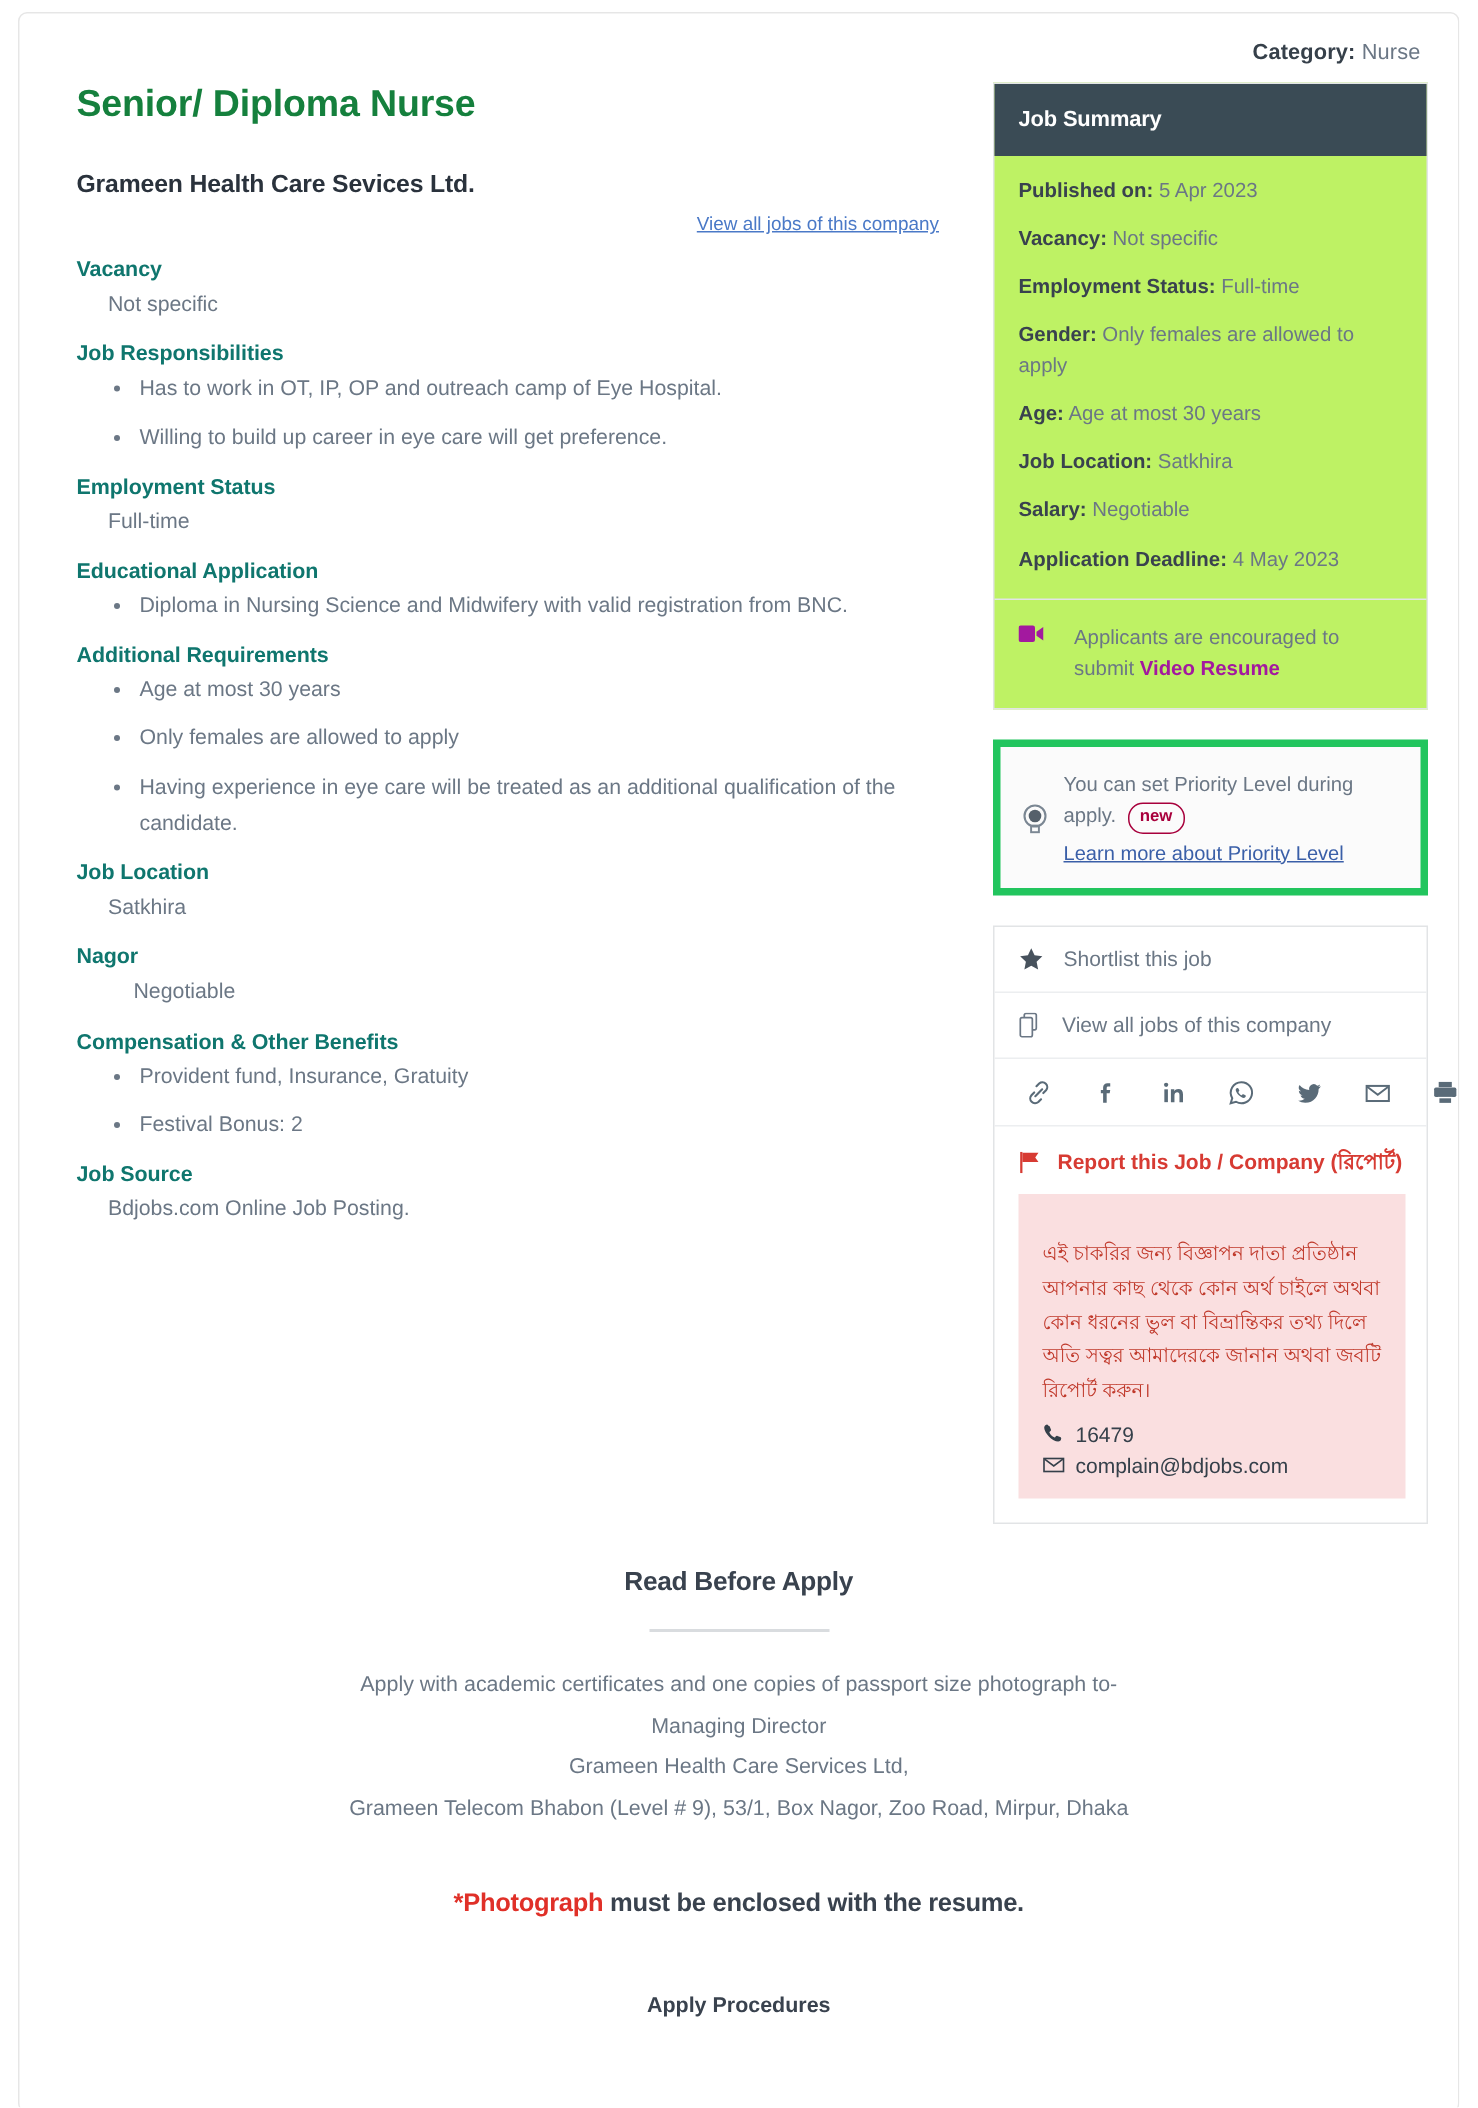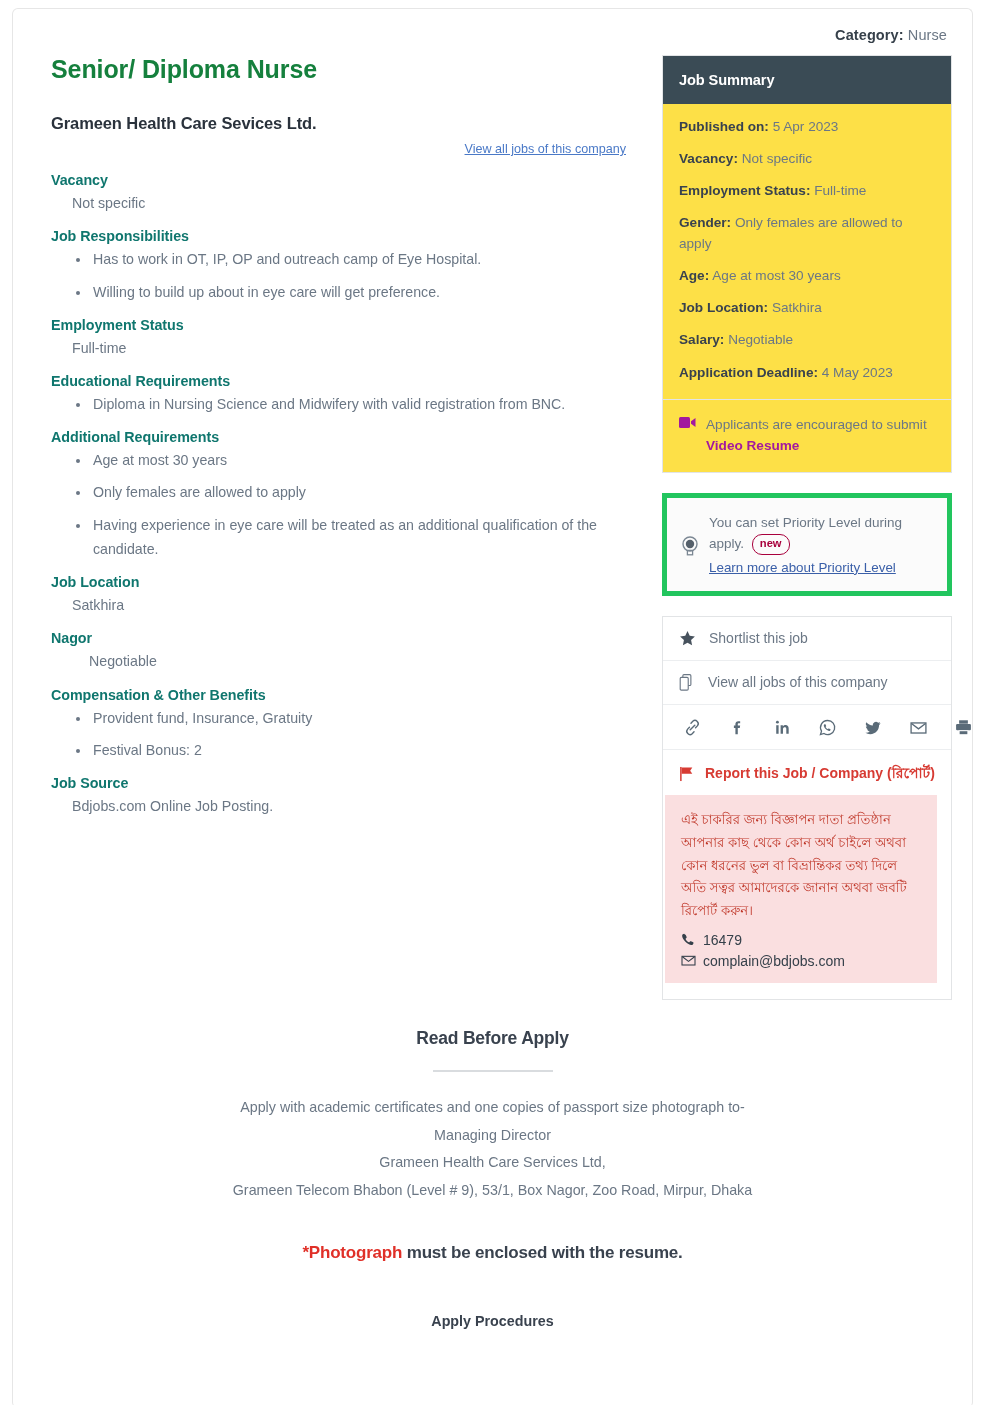--- a/index.html
+++ b/index.html
@@ -94,21 +94,21 @@
     color: #6b7785;
     line-height: 1.70;
     margin-bottom: 8px;
     padding-left: 2px;
   }
   ul.sec-list li::marker { color: #6b7785; font-size: 13px; }
 
   
   .summary-box {
     border: 1px solid #e2e4e6;
-    background: #fde047;
+    background: #bef264;
     margin-bottom: 20px;
   }
   .summary-head {
     background: #3a4b55;
     color: #ffffff;
     font-size: 14.6px;
     font-weight: 700;
     padding: 16px 16px;
     letter-spacing: -.1px;
   }
@@ -119,21 +119,21 @@
     line-height: 1.55;
     margin-bottom: 11px;
   }
   .sum-row:last-child { margin-bottom: 2px; }
   .sum-row b { color: #39424e; font-weight: 700; }
 
   .video-note {
     border-top: 1px solid #e2e4e6;
     padding: 14px 16px 16px 16px;
     display: flex;
-    gap: 10px;
+    gap: 20px;
     align-items: flex-start;
   }
   .video-note .txt {
     font-size: 13.6px;
     color: #6b7785;
     line-height: 1.55;
   }
   .video-note .txt b { color: #a3199f; font-weight: 700; }
   .vid-icon { flex: 0 0 auto; margin-top: 2px; }
 
@@ -195,23 +195,23 @@
     padding: 14px 16px 10px 16px;
     cursor: pointer;
   }
   .report-txt {
     color: #d73b33;
     font-size: 14px;
     font-weight: 700;
     line-height: 1.38;
   }
   .warn-box {
-    margin: 2px 14px 16px 2px;
+    margin: 2px 14px 16px 16px;
     background: #fadfe0;
-    padding: 14px 14px 14px 16px;
+    padding: 29px 14px 14px 16px;
   }
   .warn-bn {
     color: #c0392b;
     font-size: 13.2px;
     line-height: 1.72;
     font-family: "Liberation Sans", sans-serif;
   }
   .warn-contact {
     display: flex;
     align-items: center;
@@ -299,27 +299,27 @@
           <div class="viewall-row">
             <span class="viewall-link">View all jobs of this company</span>
           </div>
 
           <div class="sec-head">Vacancy</div>
           <div class="sec-text">Not specific</div>
 
           <div class="sec-head">Job Responsibilities</div>
           <ul class="sec-list">
             <li>Has to work in OT, IP, OP and outreach camp of Eye Hospital.</li>
-            <li>Willing to build up about in eye care will get preference.</li>
+            <li>Willing to build up career in eye care will get preference.</li>
           </ul>
 
           <div class="sec-head">Employment Status</div>
           <div class="sec-text">Full-time</div>
 
-          <div class="sec-head">Educational Requirements</div>
+          <div class="sec-head">Educational Application</div>
           <ul class="sec-list">
             <li>Diploma in Nursing Science and Midwifery with valid registration from BNC.</li>
           </ul>
 
           <div class="sec-head">Additional Requirements</div>
           <ul class="sec-list">
             <li>Age at most 30 years</li>
             <li>Only females are allowed to apply</li>
             <li>Having experience in eye care will be treated as an additional qualification of the candidate.</li>
           </ul>

